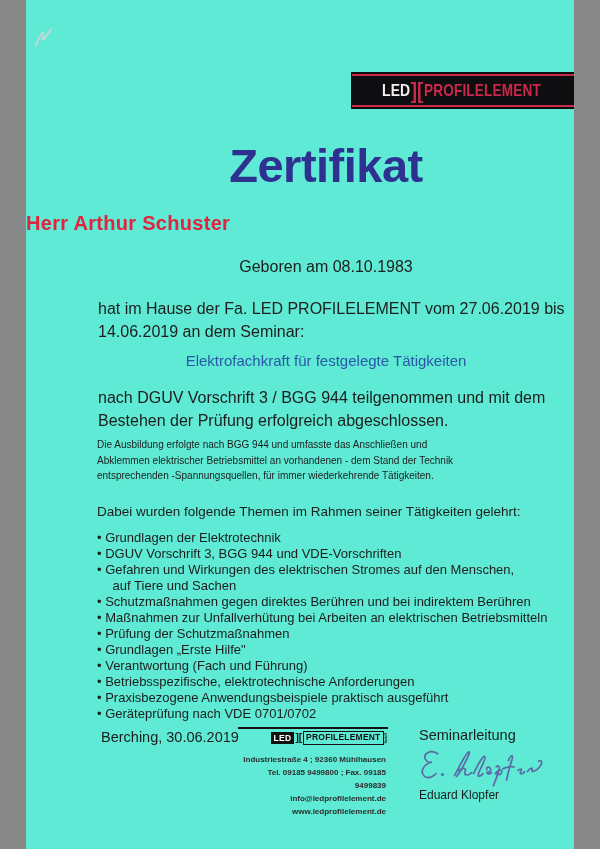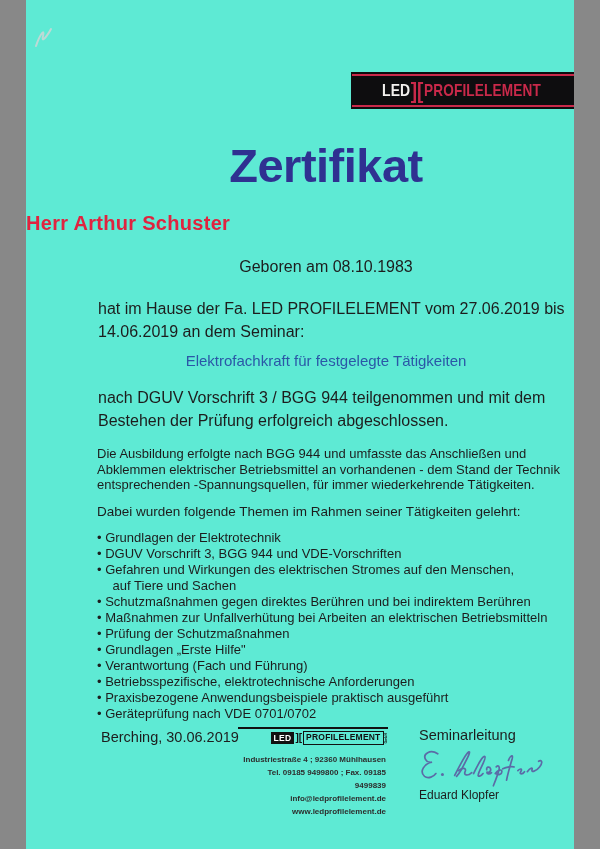--- a/index.html
+++ b/index.html
@@ -57,21 +57,21 @@
     left:0;top:258px;width:600px;text-align:center;font-size:16px;
   }
 
   
   .intro{left:72px;top:297px;width:490px;font-size:16px;line-height:23px;}
   .seminar{
     left:0;top:352px;width:600px;text-align:center;
     font-size:15px;color:#2b57a7;
   }
   .result{left:72px;top:386px;width:480px;font-size:16px;line-height:23px;}
-  .training{left:71px;top:446px;width:492px;font-size:13px;line-height:15.5px;}
+  .training{left:71px;top:437px;width:492px;font-size:10px;line-height:15.5px;}
   .topics-intro{left:71px;top:504px;width:490px;font-size:13.5px;}
   .topics{
     left:71px;top:530px;width:492px;font-size:13px;line-height:16px;
     margin:0;padding:0;list-style:none;
   }
   .topics li{
     padding-left:12px;text-indent:-12px;white-space:pre-line;
   }
   .topics li::before{content:"\2022\00a0";}
 

